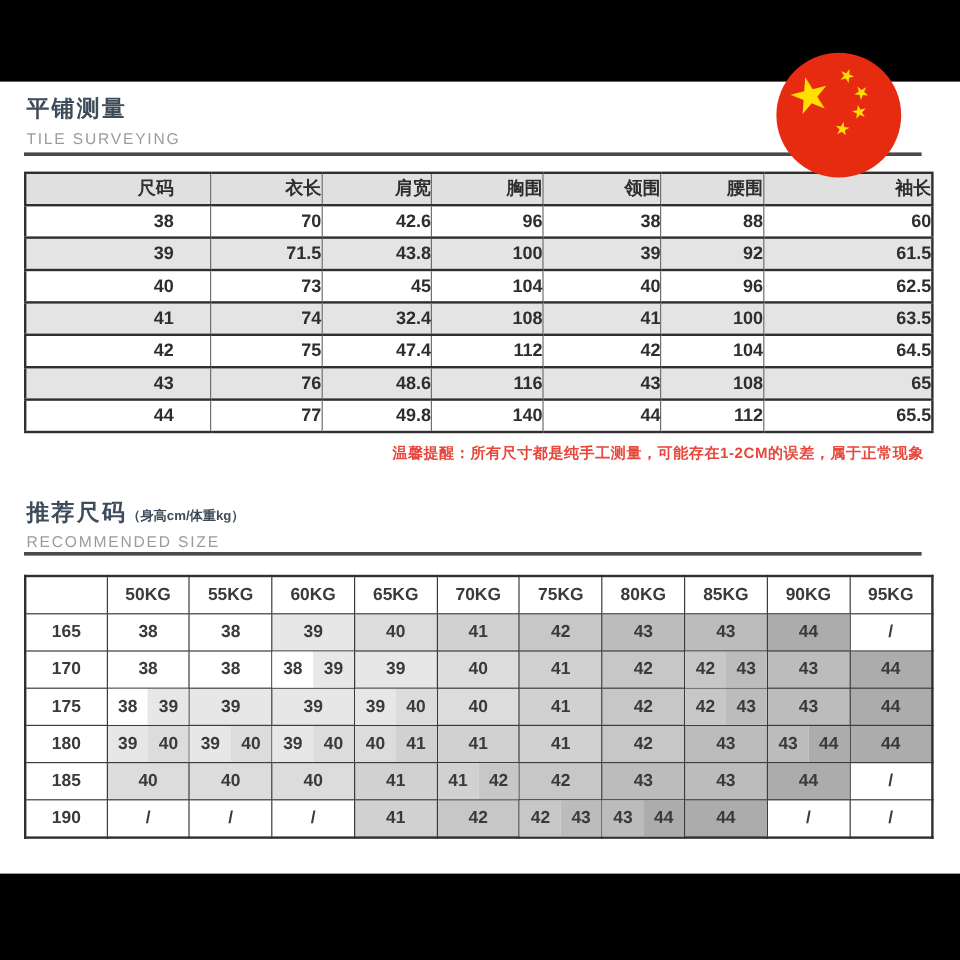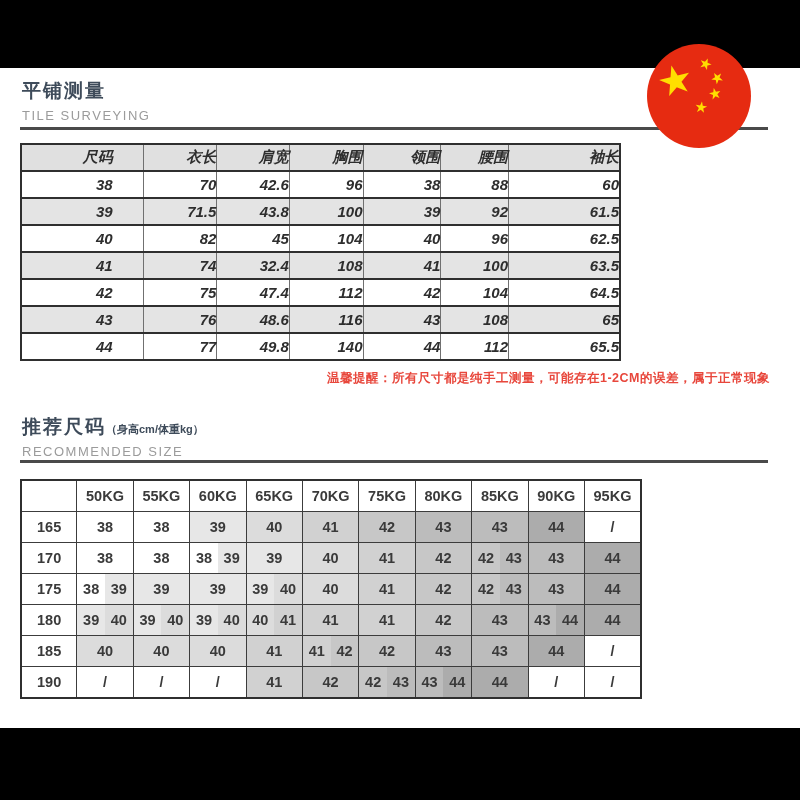--- a/index.html
+++ b/index.html
@@ -25,35 +25,35 @@
   .sec-2 { top:414px; }
   .sec .zh { font-size:19px; font-weight:bold; color:#3e4b5a; letter-spacing:2px; }
   .sec .zh small { font-size:11px; letter-spacing:0; }
   .sec .en { font-size:13px; color:#9b9b9b; letter-spacing:1.5px; margin-top:4px; }
 
   .rule { position:absolute; left:20px; width:748px; height:3px; background:#4a4a4a; }
   .rule-1 { top:127px; }
   .rule-2 { top:460px; }
 
   table { border-collapse:collapse; table-layout:fixed; }
-  #t1 { position:absolute; left:20px; top:143px; width:601px; border:2px solid #2f2f2f;font-style:italic; }
+  #t1 { position:absolute; left:20px; top:143px; width:758px; border:2px solid #2f2f2f; }
   #t1 th, #t1 td {
     border-left:1px solid #707070; border-right:1px solid #707070;
     border-top:2px solid #2f2f2f; border-bottom:2px solid #2f2f2f;
     height:25px; padding:0; text-align:right;
     font-size:15px; font-weight:bold; color:#2e2e2e;
   }
   #t1 thead th { background:#e0e0e0; }
   #t1 tr.alt td { background:#e4e4e4; }
   #t1 th.c0, #t1 td.c0 { text-align:right; padding-right:30px; }
 
   .note { position:absolute; top:370px; left:20px; width:750px; text-align:right;
           color:#e8473c; font-size:12.5px; font-weight:bold; letter-spacing:0.5px; }
 
-  #t2 { position:absolute; left:20px; top:479px; width:622px; border:2px solid #2f2f2f; }
+  #t2 { position:absolute; left:20px; top:479px; width:758px; border:2px solid #2f2f2f; }
   #t2 th, #t2 td {
     border:1.5px solid #3c3c3c; height:30px; padding:0; text-align:center;
     font-size:14.5px; font-weight:bold; color:#3a3a3a; background:#fff;
   }
   #t2 td .halves { display:flex; width:100%; height:30px; }
   #t2 td .halves span { flex:1; display:flex; align-items:center; justify-content:center; }
 </style>
 </head>
 <body>
 
@@ -108,21 +108,21 @@
         <td class="c0">39</td>
         <td>71.5</td>
         <td>43.8</td>
         <td>100</td>
         <td>39</td>
         <td>92</td>
         <td>61.5</td>
       </tr>
       <tr>
         <td class="c0">40</td>
-        <td>82</td>
+        <td>73</td>
         <td>45</td>
         <td>104</td>
         <td>40</td>
         <td>96</td>
         <td>62.5</td>
       </tr>
       <tr class="alt">
         <td class="c0">41</td>
         <td>74</td>
         <td>32.4</td>

